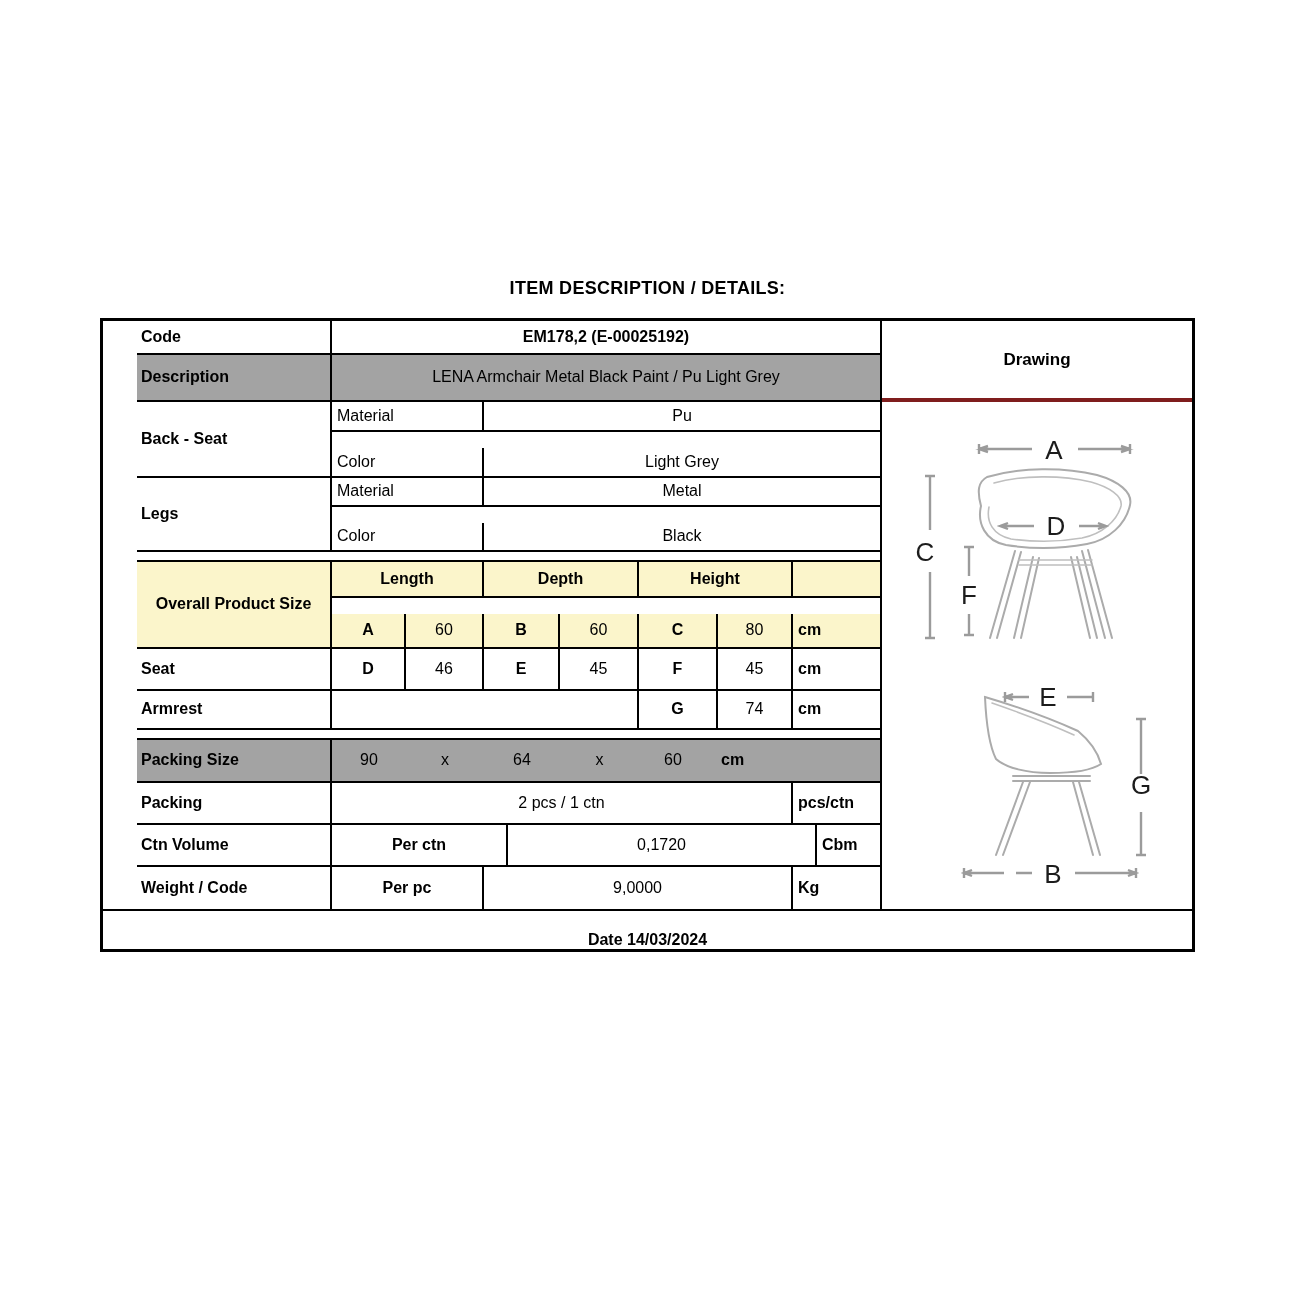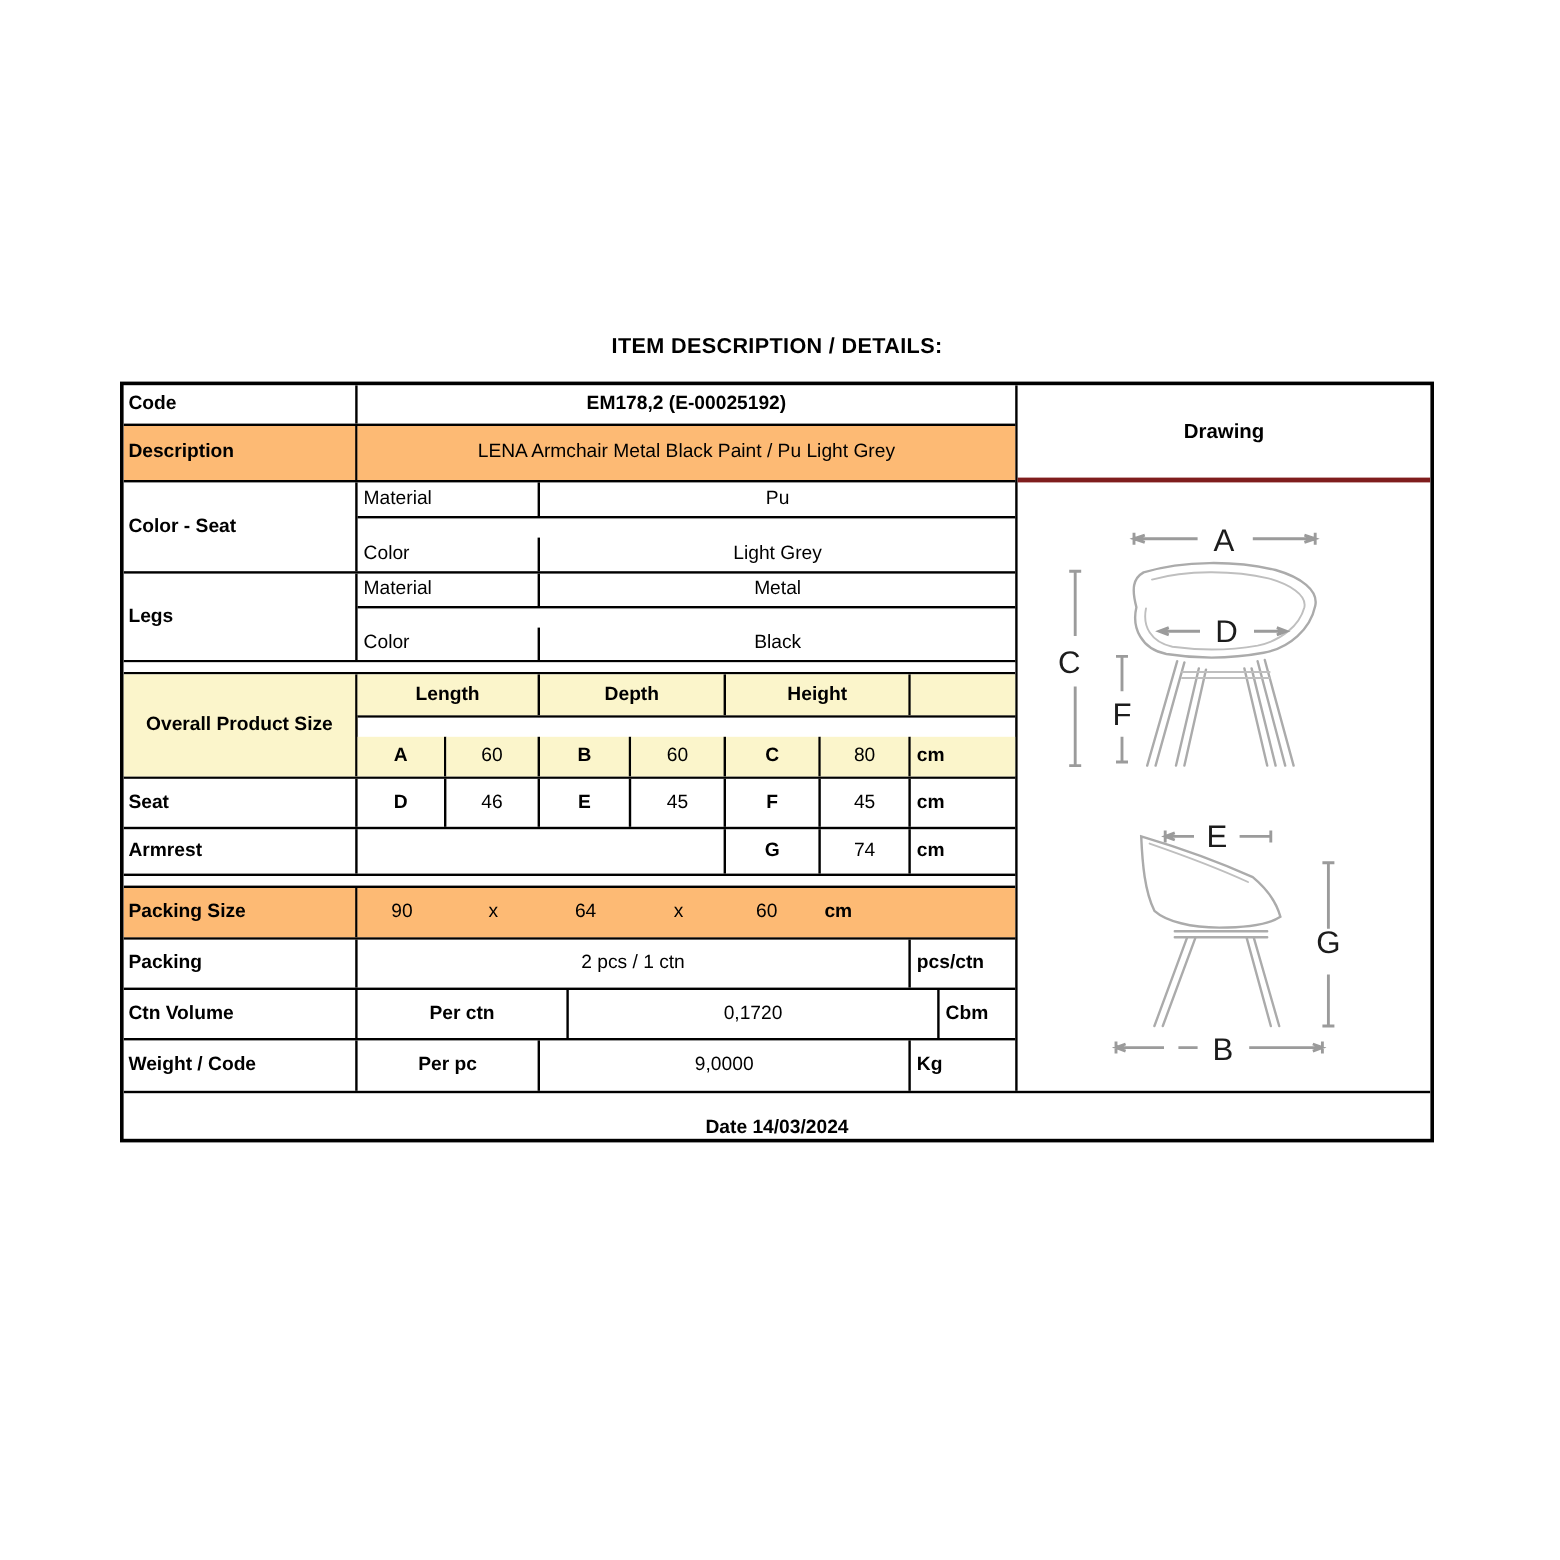--- a/index.html
+++ b/index.html
@@ -2,37 +2,37 @@
 <html><head>
 <meta charset="utf-8">
 <style>
   html,body{margin:0;padding:0;background:#ffffff;}
   body{width:1300px;height:1300px;font-family:"Liberation Sans",sans-serif;color:#000;}
   .page{position:relative;width:1300px;height:1300px;background:#fff;overflow:hidden;}
   .doc-title{position:absolute;left:100px;top:278px;width:1095px;text-align:center;
     font-size:18px;font-weight:bold;letter-spacing:.3px;}
   .spec{position:absolute;left:100px;top:318px;width:1095px;height:634px;
     border:3px solid #000;box-sizing:border-box;display:flex;flex-direction:column;overflow:hidden;}
-  .main{flex:1;display:flex;min-height:0;}
+  .main{flex:1;display:flex;min-height:0;padding-left:34px;}
   .left{width:745px;min-width:745px;display:flex;flex-direction:column;
     border-right:2px solid #000;box-sizing:border-box;}
   .right{flex:1;display:flex;flex-direction:column;min-width:0;}
   .row{display:flex;border-bottom:2px solid #000;box-sizing:border-box;flex-shrink:0;min-height:0;}
   .row.lastrow{border-bottom:none;}
   .cell{box-sizing:border-box;border-right:2px solid #000;display:flex;align-items:center;
     font-size:16px;line-height:1.15;overflow:hidden;flex-shrink:0;}
   .cell.last{border-right:none;flex:1;}
   .cell.bold{font-weight:bold;}
   .cell.center{justify-content:center;text-align:center;}
   .cell.lpad{padding-left:5px;}
   .label-cell{width:195px;min-width:195px;font-weight:bold;padding-left:4px;}
   .subcol{flex:1;display:flex;flex-direction:column;min-width:0;gap:16px;}
   .subrow{display:flex;flex:1;min-height:0;}
   .subrow.divide{border-bottom:2px solid #000;box-sizing:border-box;}
-  .grey{background:#fdba74;}
+  .grey{background:#a3a3a3;}
   .yellow{background:#FBF5CB;}
   .gap-row{background:#fff;}
   .drawing-header{height:81px;border-bottom:4px solid #7f1d1d;box-sizing:border-box;
     display:flex;align-items:center;justify-content:center;font-size:17px;font-weight:bold;}
   .drawing-area{flex:1;position:relative;}
   .drawing-area svg{position:absolute;left:0;top:0;}
   .date-row{height:40px;border-top:2px solid #000;box-sizing:border-box;display:flex;
     align-items:flex-end;justify-content:center;font-size:16px;font-weight:bold;}
   svg .sketch{stroke:#ABABAB;stroke-width:2;fill:none;stroke-linecap:round;}
   svg .sketch2{stroke:#BFBFBF;stroke-width:1.6;fill:none;stroke-linecap:round;}
@@ -55,21 +55,21 @@
           <div class="cell label-cell">Code</div>
           <div class="cell last bold center">EM178,2 (E-00025192)</div>
         </div>
 
         <div class="row" style="height:47px">
           <div class="cell label-cell grey">Description</div>
           <div class="cell last center grey">LENA Armchair Metal Black Paint / Pu Light Grey</div>
         </div>
 
         <div class="row" style="height:76px">
-          <div class="cell label-cell">Color - Seat</div>
+          <div class="cell label-cell">Back - Seat</div>
           <div class="subcol">
             <div class="subrow divide">
               <div class="cell lpad" style="width:152px">Material</div>
               <div class="cell last center">Pu</div>
             </div>
             <div class="subrow">
               <div class="cell lpad" style="width:152px">Color</div>
               <div class="cell last center">Light Grey</div>
             </div>
           </div>

